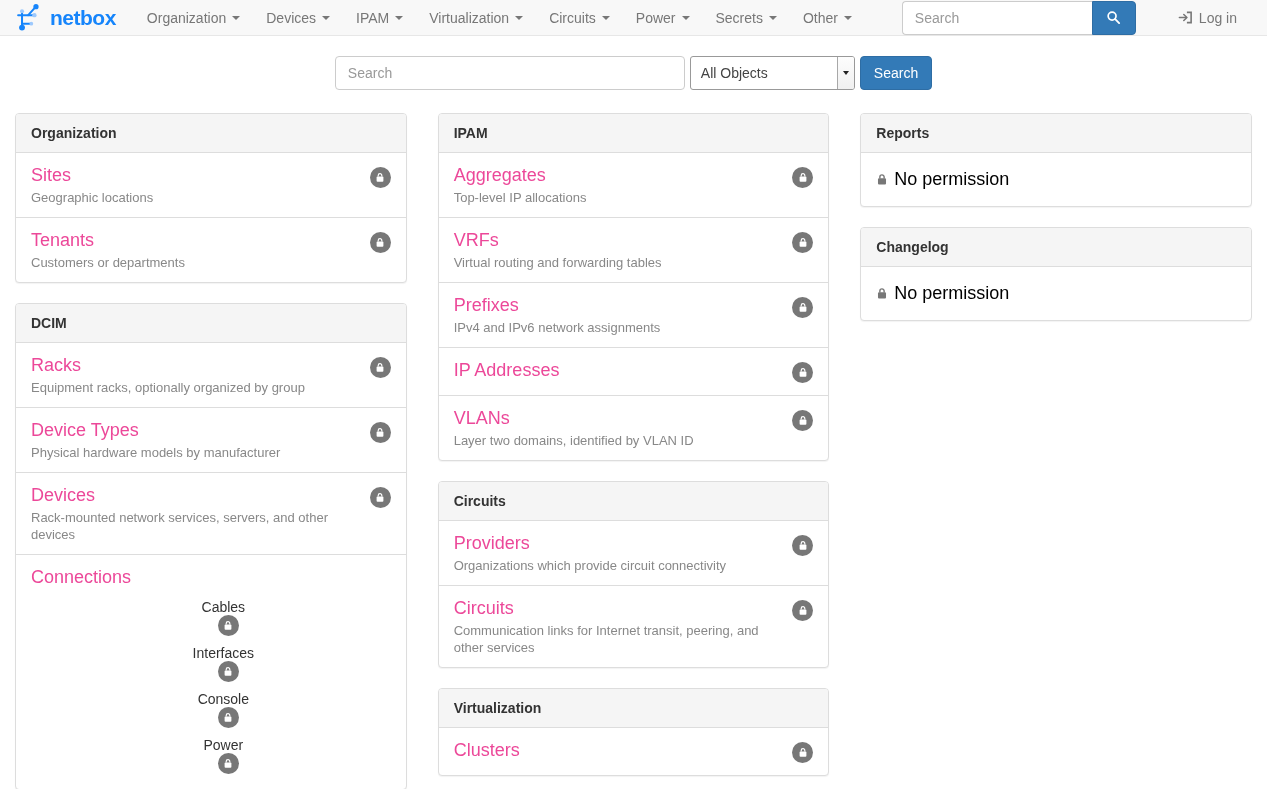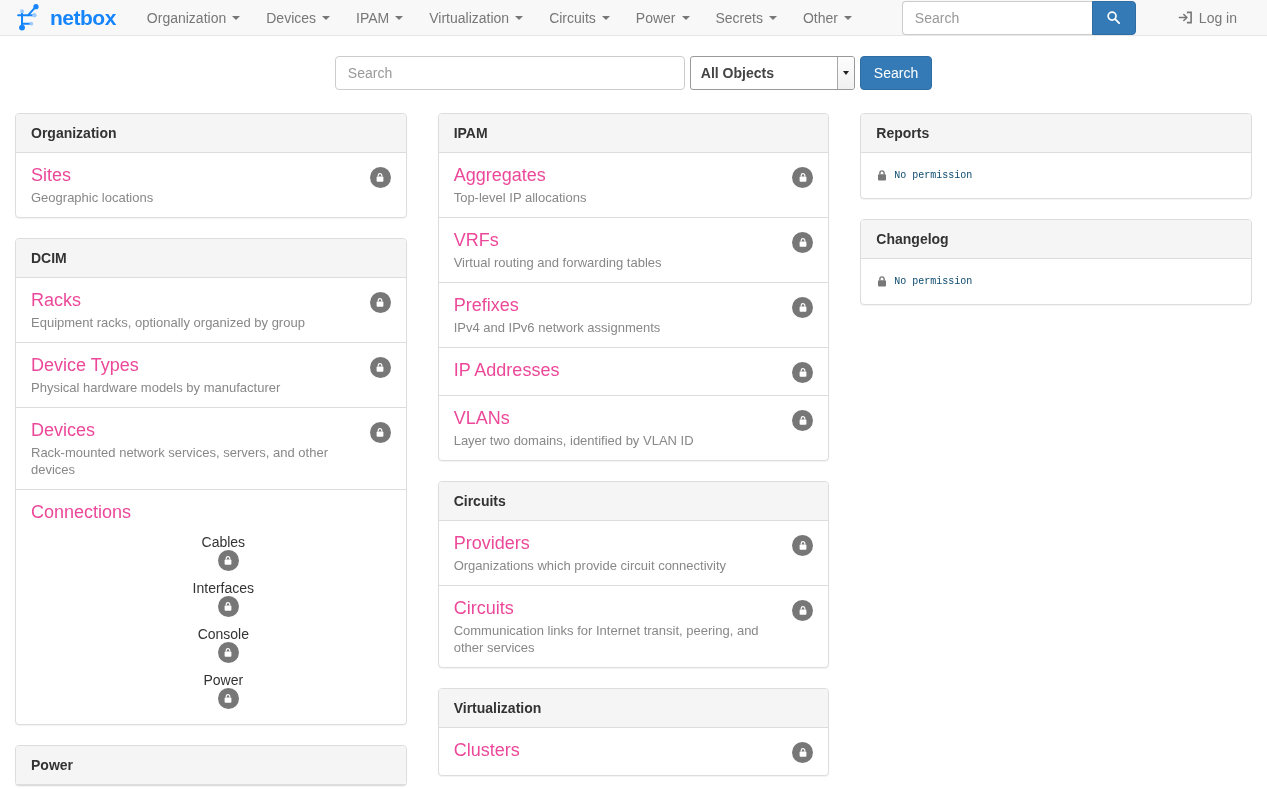--- a/index.html
+++ b/index.html
@@ -25,21 +25,21 @@
     border-radius:0 4px 4px 0; display:flex; align-items:center; justify-content:center; cursor:pointer; }
   .login { display:flex; align-items:flex-start; gap:6px; color:#777; font-size:14px;
     padding:0 15px 0 22px; cursor:pointer;margin-left:20px; }
 
   
   .search-row { margin-top:20px; display:flex; justify-content:center; align-items:flex-start; gap:5px; }
   .main-search-input { width:350px; height:34px; border:1px solid #ccc; border-radius:4px;
     padding:6px 12px; font-size:14px; color:#555; outline:none; }
   .main-search-input::placeholder { color:#999; }
   .select-box { width:165px; height:34px; border:1px solid #999; border-radius:3px;
-    background:#fff; display:flex; align-items:stretch; cursor:pointer;font-weight:bold; }
+    background:#fff; display:flex; align-items:stretch; cursor:pointer; }
   .select-text { flex:1; display:flex; align-items:center; padding:0 10px; font-size:14px; color:#444; }
   .select-strip { width:17px; border-left:1px solid #a8a8a8;
     background:linear-gradient(#fdfdfd,#f0f0f0); display:flex; align-items:center;
     justify-content:center; border-radius:0 2px 2px 0; }
   .select-strip .dark-caret { width:0; height:0; border-top:4px solid #222;
     border-left:3.5px solid transparent; border-right:3.5px solid transparent; }
   .main-search-btn { height:34px; padding:6px 13px; background:#337ab7; color:#fff;
     border:1px solid #2e6da4; border-radius:4px; font-size:14px; cursor:pointer;
     font-family:inherit; }
 
@@ -62,21 +62,21 @@
   .lock-badge { width:21px; height:21px; border-radius:50%; background:#777;
     display:flex; align-items:center; justify-content:center; flex:none; margin-top:3px; margin-left:10px; }
 
   .sub-list { margin-top:6px; }
   .sub-row { display:flex; justify-content:space-between; align-items:center;
     padding:4.5px 0 4.5px 25px;flex-direction:column; }
   .sub-label { font-size:14px; color:#333; }
   .sub-row .lock-badge { margin-top:0; }
 
   .noperm-item { padding:16px 15px; display:flex; align-items:center; gap:6px; }
-  .noperm-text { font-size:10px; color:#0c4a6e;font-family:Liberation Mono, monospace; }
+  .noperm-text { font-size:18px; color:#000000; }
 </style>
 </head>
 <body>
 
 <div class="navbar">
   <div class="brand">
     <span style="display:flex;">
       <svg viewBox="0 0 36 40" width="28" height="31">
         <g stroke="#1685fb" stroke-width="2.6" stroke-linecap="round">
           <line x1="9" y1="12" x2="9" y2="33"></line>
@@ -167,20 +167,32 @@
 
 <div class="content" id="content">
     <div class="col">
       <div class="panel">
         <div class="panel-heading"><span class="panel-title">Organization</span></div>
         <div class="list-group">
           <div class="lg-item">
             <div class="item-main">
               <div class="item-title">Sites</div>
               <div class="item-desc">Geographic locations</div>
+            </div>
+            <span class="lock-badge">
+              <svg width="10" height="11" viewBox="0 0 10 11">
+                <path d="M3.2 4.6 V3.4 a1.8 1.8 0 0 1 3.6 0 V4.6" fill="none" stroke="#fff" stroke-width="1.2"></path>
+                <rect x="1.6" y="4.5" width="6.8" height="5.2" rx="0.9" fill="#fff"></rect>
+              </svg>
+            </span>
+          </div>
+          <div class="lg-item">
+            <div class="item-main">
+              <div class="item-title">Tenants</div>
+              <div class="item-desc">Customers or departments</div>
             </div>
             <span class="lock-badge">
               <svg width="10" height="11" viewBox="0 0 10 11">
                 <path d="M3.2 4.6 V3.4 a1.8 1.8 0 0 1 3.6 0 V4.6" fill="none" stroke="#fff" stroke-width="1.2"></path>
                 <rect x="1.6" y="4.5" width="6.8" height="5.2" rx="0.9" fill="#fff"></rect>
               </svg>
             </span>
           </div>
         </div>
       </div>

